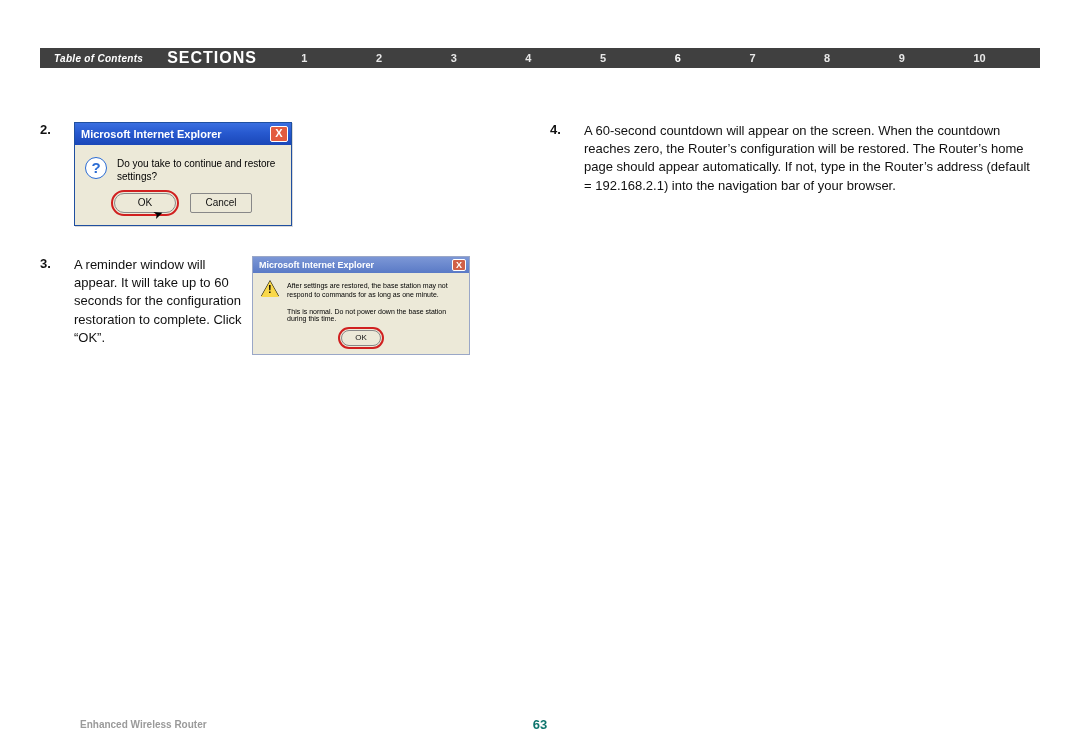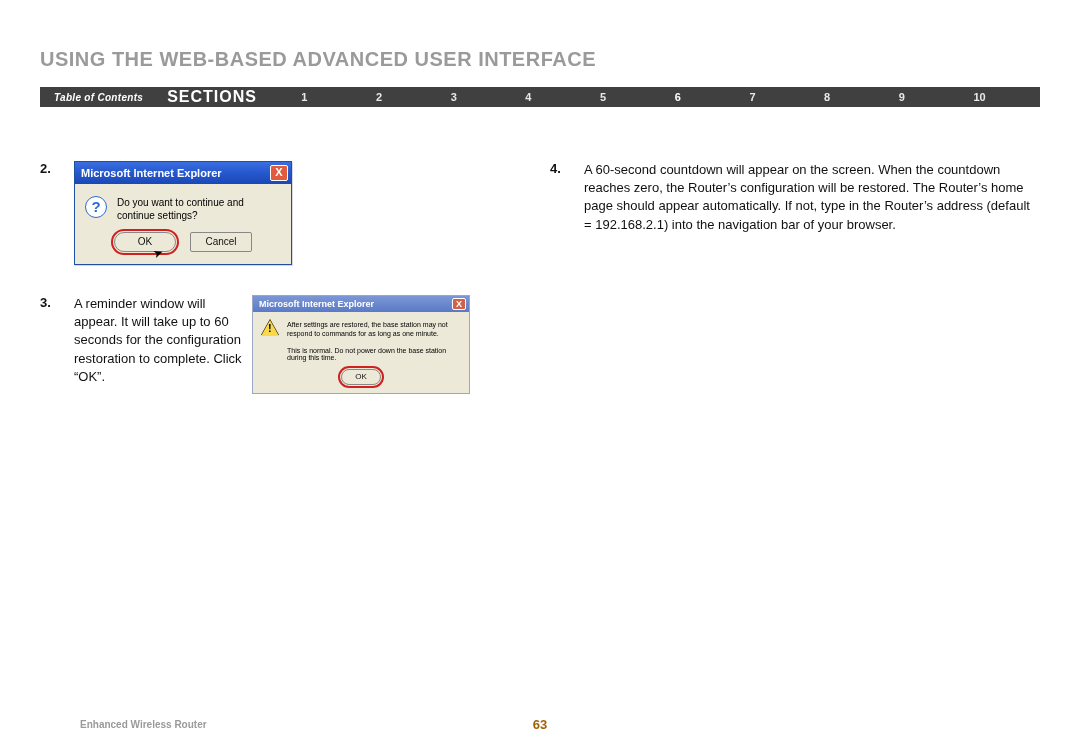--- a/index.html
+++ b/index.html
@@ -48,28 +48,27 @@
   .warn-triangle { width:0; height:0; border-left:9px solid transparent; border-right:9px solid transparent; border-bottom:16px solid #f9d84a; position:absolute; }
   .warn-tri-border { width:0; height:0; border-left:9px solid transparent; border-right:9px solid transparent; border-bottom:16px solid #000; position:absolute; top:-1px; }
   .warn-excl { position:absolute; top:2px; left:7px; font-size:11px; font-weight:700; color:#000; }
   .xp-msg2 { font-size:7px; color:#000; line-height:1.3; }
   .xp-msg2b { font-size:7px; color:#000; padding: 3px 8px 6px 34px; }
   .xp-buttons2 { display:flex; justify-content:center; padding:2px 0 8px 0;}
   .xp-btn2 { min-width:40px; height:16px; background:#ece9d8; border:1px solid #888; border-radius:2px; font-size:8px; text-align:center; line-height:14px; outline:2px solid #d02020; outline-offset:1px; border-radius:8px;}
 
   .footer { position:absolute; bottom:26px; left:40px; right:40px; display:flex; align-items:center; }
   .footer-left { font-size:10px; font-weight:700; color:#9a9a9a;padding-left:40px; }
-  .footer-center { position:absolute; left:50%; transform:translateX(-50%); font-size:13px; font-weight:700; color:#a16207; }
+  .footer-center { position:absolute; left:50%; transform:translateX(-50%); font-size:13px; font-weight:700; color:#0f766e; }
 </style>
 </head>
 <body>
 
 <div class="page">
 
-  <h1 class="page-title">USING THE WEB-BASED ADVANCED USER INTERFACE</h1>
 
   <div class="nav-bar">
     <span class="nav-toc">Table of Contents</span>
     <span class="nav-sections">SECTIONS</span>
     <div class="nav-numbers">
       <span class="nav-num">1</span>
       <span class="nav-num">2</span>
       <span class="nav-num">3</span>
       <span class="nav-num">4</span>
       <span class="nav-num">5</span>
@@ -87,21 +86,21 @@
       <div class="step">
         <div class="step-num">2.</div>
         <div class="step-img">
           <div class="xp-dialog">
             <div class="xp-titlebar">
               <span class="xp-title">Microsoft Internet Explorer</span>
               <span class="xp-close">X</span>
             </div>
             <div class="xp-body">
               <div class="xp-q-icon">?</div>
-              <div class="xp-msg">Do you want to continue and continue settings?</div>
+              <div class="xp-msg">Do you take to continue and restore settings?</div>
             </div>
             <div class="xp-buttons">
               <div class="xp-btn circled">
                 <span>OK</span>
                 <span class="cursor-arrow">➤</span>
               </div>
               <div class="xp-btn">Cancel</div>
             </div>
           </div>
         </div>

